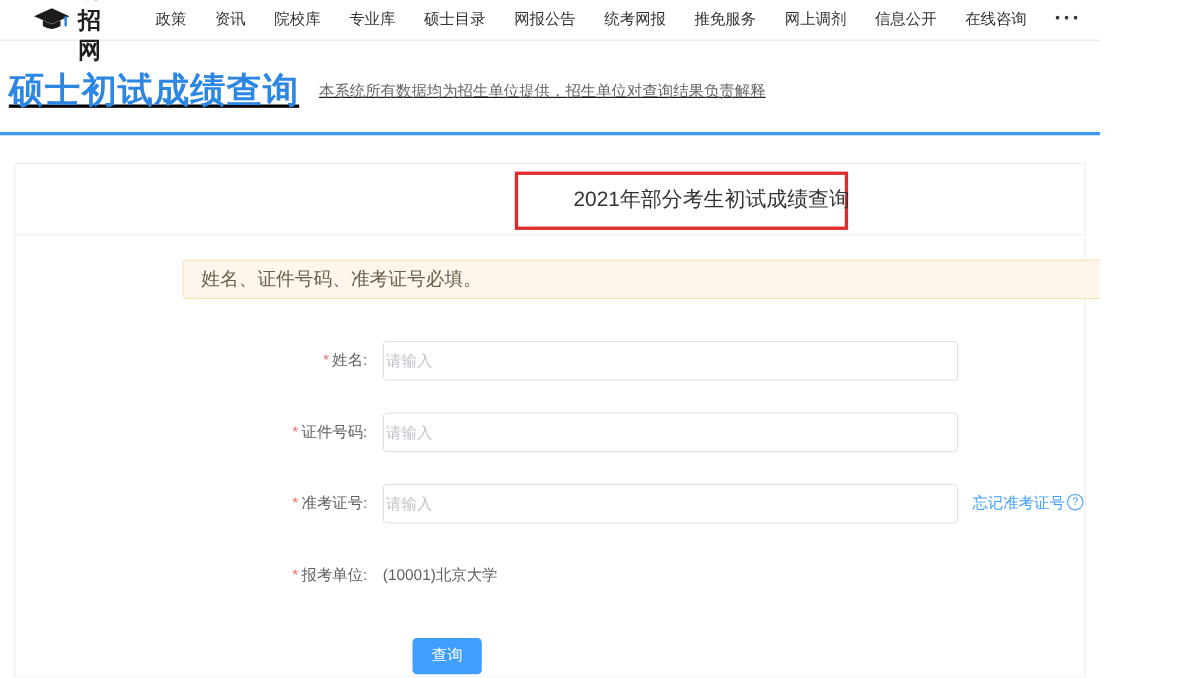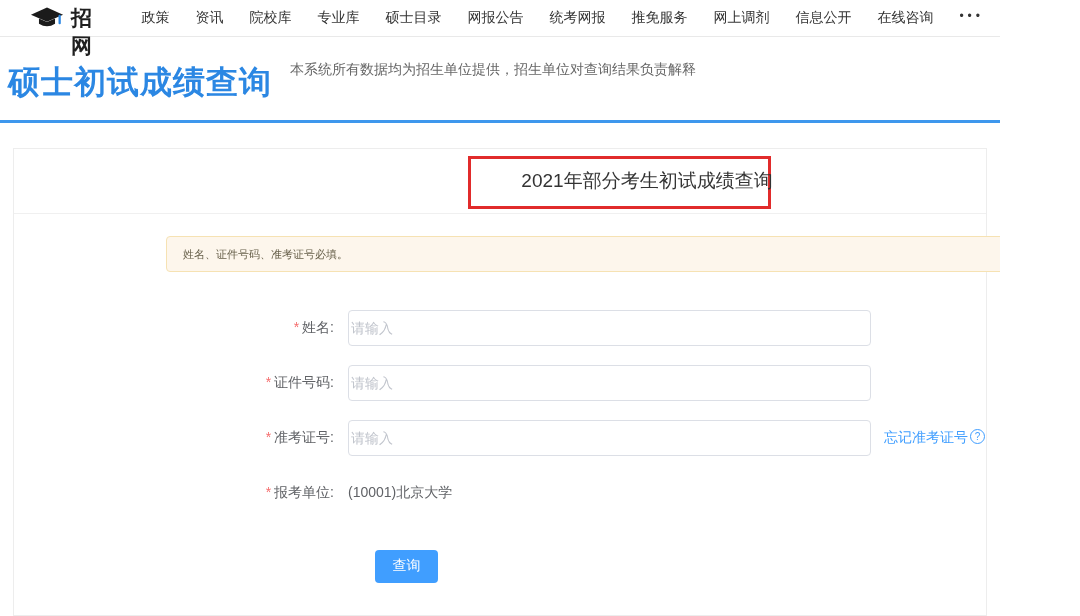--- a/index.html
+++ b/index.html
@@ -9,37 +9,37 @@
 
   
   .topnav { display:flex; align-items:center; height:37px; padding:0 16px 0 30px; border-bottom:1px solid #e9e9e9; background:#fff; }
   .logo { display:flex; align-items:center; gap:7px; cursor:pointer; }
   .logo-text { font-size:21px; font-weight:bold; color:#1f1f1f; letter-spacing:1px; }
   .nav-menu { display:flex; align-items:flex-start; margin-left:38px; gap:26px; }
   .nav-item { font-size:14px; color:#333; text-decoration:none; white-space:nowrap; cursor:pointer; }
   .nav-more { font-size:12px; color:#333; letter-spacing:4px; cursor:pointer; }
 
   
-  .page-header { display:flex; align-items:flex-start; padding:24px 0 0 8px; }
+  .page-header { display:flex; align-items:center; padding:24px 0 0 8px;text-decoration:underline; }
   .page-title { font-size:32px; font-weight:bold; color:#2b87e3; letter-spacing:1px; }
   .page-subtitle { font-size:14px; color:#666; margin-left:18px; }
   .blue-divider { height:3px; background:#3e97ed; margin-top:15px; width:100%; }
 
   
   .card { position:relative; margin:25px 13px 0 13px; height:468px; background:#fff; border:1px solid #ededed; }
   .card-header { position:relative; height:65px; border-bottom:1px solid #f0f0f0; }
   .card-title { position:absolute; left:633px; top:50%; transform:translate(-50%,-50%); font-size:19px; font-weight:normal; color:#333; white-space:nowrap; }
   .red-box { position:absolute; left:454px; top:7px; width:303px; height:53px; border:3px solid #e12b2b; pointer-events:none; }
 
   .card-body { padding-top:22px; }
   .notice { margin-left:152px; width:899px; height:36px; line-height:34px; padding-left:16px;
             background:#fdf6ec; border:1px solid #f6e2b3; border-radius:4px;
-            font-size:11px; color:#665f49; margin-bottom:38px; }
+            font-size:17px; color:#665f49; margin-bottom:38px; }
 
-  .form-row { display:flex; align-items:center; height:36px; margin-bottom:19px; }
+  .form-row { display:flex; align-items:center; height:36px; margin-bottom:29px; }
   .form-label { width:334px; padding-right:14px; text-align:right; font-size:14px; color:#606266; white-space:nowrap; }
   .required { color:#f56c6c; margin-right:3px; font-size:14px; }
   .text-input { width:523px; height:36px; border:1px solid #dcdfe6; border-radius:4px; padding:0 2px;
                 font-size:14px; color:#333; outline:none; font-family:inherit; }
   .text-input::placeholder { color:#c0c4cc; }
   .forgot-link { display:inline-flex; align-items:flex-start; margin-left:13px; font-size:14px; color:#409eff; text-decoration:none; white-space:nowrap; cursor:pointer; }
   .q-circle { display:inline-flex; align-items:center; justify-content:center; width:15px; height:15px;
               border:1.5px solid #409eff; border-radius:50%; font-size:10px; margin-left:2px; color:#409eff; }
   .unit-value { font-size:14px; color:#606266; }
 

